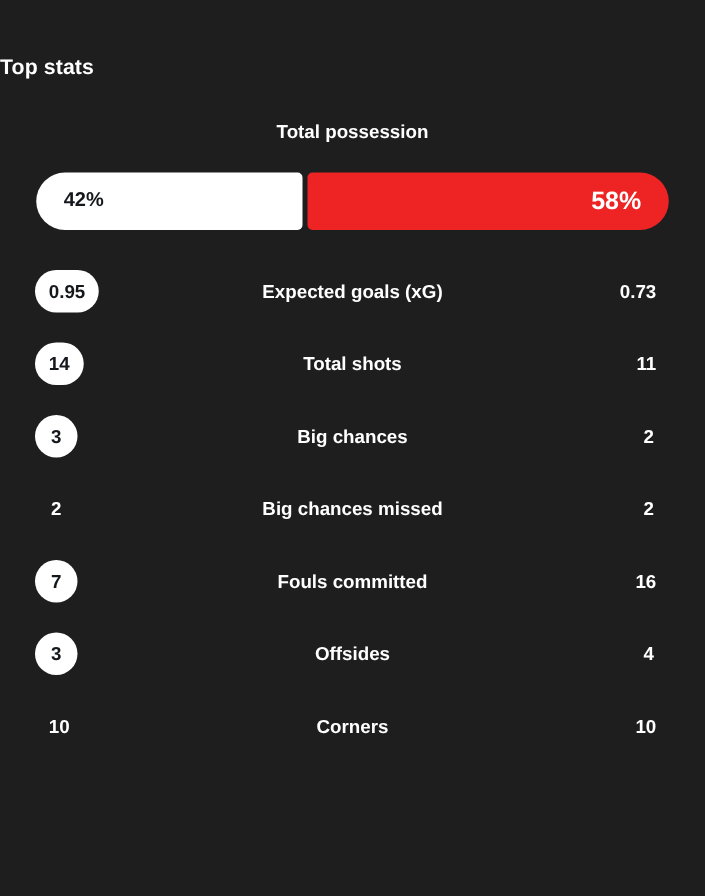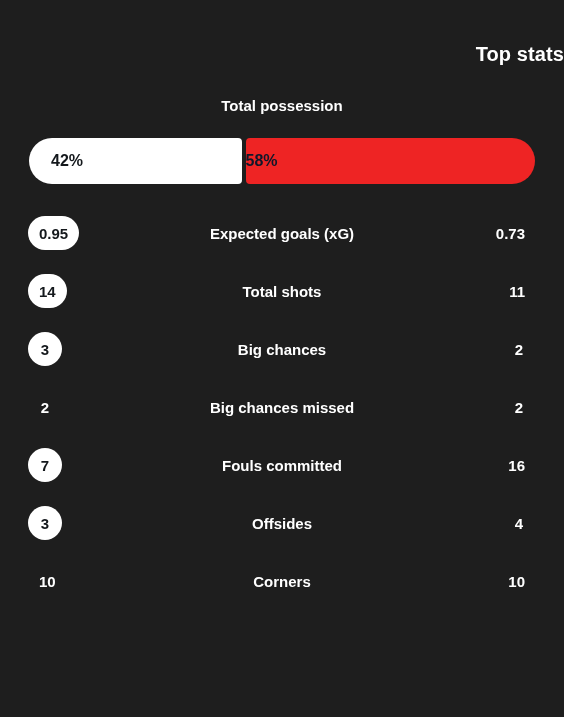--- a/index.html
+++ b/index.html
@@ -17,22 +17,22 @@
 
   .panel {
     width: 564px;
     height: 717px;
     box-sizing: border-box;
     position: relative;
   }
 
   
   .panel-title {
-    text-align: right;
-    font-size: 20px;
+    text-align: left;
+    font-size: 17px;
     font-weight: bold;
     letter-spacing: .1px;
     color: #ffffff;
     padding-top: 42px;
     line-height: 24px;
   }
 
   
   .possession-block {
     margin-top: 30px;
@@ -62,25 +62,25 @@
     background: #ffffff;
     color: #14181c;
     border-radius: 23px 4px 4px 23px;
     justify-content: flex-start;
     padding-left: 22px;
     font-size: 16px;
     font-weight: bold;
   }
   .poss-away {
     background: #ee2424;
-    color: #0f172a;
+    color: #ffffff;
     border-radius: 4px 23px 23px 4px;
-    justify-content: flex-start;
+    justify-content: flex-end;
     padding-right: 22px;
-    font-size: 16px;
+    font-size: 20px;
     font-weight: bold;
   }
 
   
   .stats-list {
     margin-top: 14px;
   }
   .stat-row {
     height: 58px;
     display: flex;

